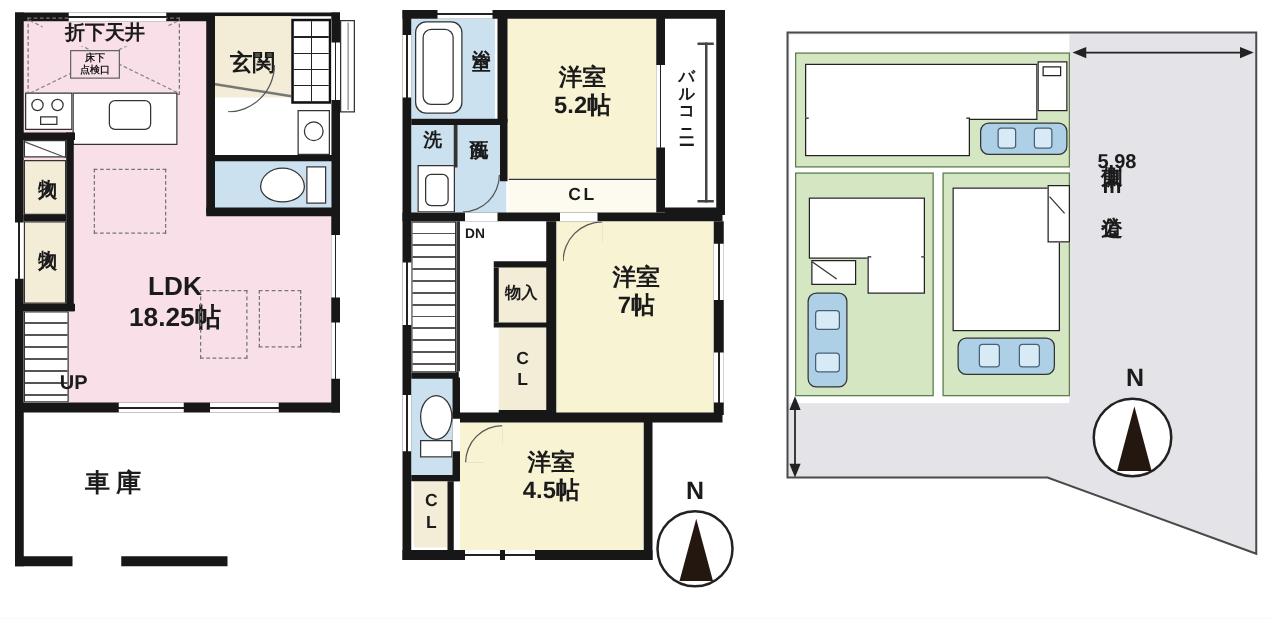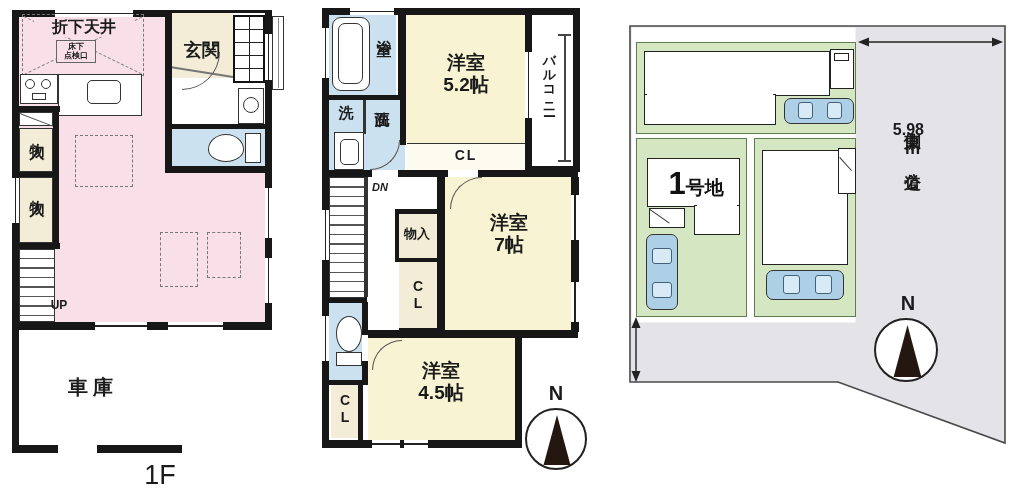--- a/index.html
+++ b/index.html
@@ -91,37 +91,38 @@
     </div>
     <div class="room" style="left:19px;top:128px;width:34px;height:44px;background:#f3ecd6;border:1px solid #333;"></div>
     <div class="vlbl" style="left:27px;top:131px;font-size:15px;">物入</div>
     <div class="wall" style="left:19px;top:172px;width:34px;height:5px;"></div>
     <div class="room" style="left:19px;top:177px;width:34px;height:66px;background:#f3ecd6;border:1px solid #333;"></div>
     <div class="vlbl" style="left:27px;top:188px;font-size:15px;">物入</div>
     <div class="wall" style="left:53px;top:106px;width:6px;height:143px;"></div>
     <div class="wall" style="left:12px;top:243px;width:48px;height:6px;"></div>
 
     <div class="stairs" style="left:19px;top:249px;width:36px;height:73px;"></div>
-    <div class="lbl" style="left:46px;top:298px;width:26px;font-size:12px;">UP</div>
-
+    <div class="lbl" style="left:46px;top:298px;width:26px;font-size:16px;">UP</div>
+
+    <div class="lbl" style="left:92px;top:218px;width:96px;font-size:21px;">LDK
+18.25帖</div>
     <div class="dashbox" style="left:75px;top:135px;width:58px;height:52px;"></div>
     <div class="dashbox" style="left:160px;top:232px;width:38px;height:55px;"></div>
     <div class="dashbox" style="left:207px;top:232px;width:34px;height:46px;"></div>
 
     <div class="win-h" style="left:55px;top:10px;width:78px;height:7px;"></div>
     <div class="win-v" style="left:12px;top:178px;width:7px;height:45px;"></div>
     <div class="win-v" style="left:265px;top:34px;width:7px;height:46px;"></div>
     <div class="win-v" style="left:265px;top:188px;width:7px;height:50px;"></div>
     <div class="win-v" style="left:265px;top:258px;width:7px;height:45px;"></div>
     <div class="win-h" style="left:95px;top:322px;width:52px;height:8px;"></div>
     <div class="win-h" style="left:168px;top:322px;width:55px;height:8px;"></div>
 
     <div class="lbl" style="left:58px;top:376px;width:70px;font-size:20px;letter-spacing:5px;">車庫</div>
 
-    <div class="lbl" style="left:128px;top:460px;width:64px;font-size:27px;font-weight:normal;">1F</div>
   </div>
 
   <div class="abs" style="left:300px;top:0;width:320px;height:495px;">
 
     <div class="room" style="left:29px;top:15px;width:67px;height:80px;background:#cbe1ef;"></div>
     <div class="room" style="left:29px;top:100px;width:76px;height:72px;background:#cbe1ef;"></div>
     <div class="room" style="left:106px;top:15px;width:119px;height:128px;background:#f8f3d3;"></div>
     <div class="room" style="left:107px;top:143px;width:118px;height:27px;background:#fdfaf0;border-top:1.5px solid #333;"></div>
     <div class="room" style="left:232px;top:14px;width:41px;height:152px;background:#fff;"></div>
     <div class="room" style="left:145px;top:177px;width:126px;height:153px;background:#f8f3d3;"></div>
@@ -156,21 +157,21 @@
     <div class="wall" style="left:29px;top:297px;width:38px;height:6px;"></div>
     <div class="wall" style="left:62px;top:302px;width:6px;height:83px;"></div>
     <div class="abs" style="left:62px;top:335px;width:6px;height:26px;background:#fff;"></div>
     <div class="wall" style="left:29px;top:380px;width:38px;height:5px;"></div>
     <div class="wall" style="left:58px;top:385px;width:5px;height:55px;"></div>
     <div class="wall" style="left:215px;top:332px;width:7px;height:116px;"></div>
     <div class="wall" style="left:22px;top:440px;width:200px;height:8px;"></div>
     <div class="thin" style="left:65px;top:177px;width:3px;height:120px;"></div>
 
     <div class="stairs" style="left:29px;top:177px;width:36px;height:121px;"></div>
-    <div class="lbl" style="left:66px;top:181px;width:28px;font-size:11px;font-style:italic;">DN</div>
+    <div class="lbl" style="left:66px;top:181px;width:28px;font-size:11px;">DN</div>
 
     <div class="fixture" style="left:32px;top:17px;width:38px;height:74px;border-radius:9px;">
       <div class="abs" style="left:5px;top:5px;width:25px;height:61px;border:1.2px solid #333;border-radius:7px;"></div>
     </div>
     <div class="fixture" style="left:34px;top:132px;width:30px;height:38px;">
       <div class="abs" style="left:5px;top:6px;width:19px;height:26px;border:1.2px solid #333;border-radius:5px;"></div>
     </div>
     <div class="fixture" style="left:36px;top:316px;width:26px;height:36px;border-radius:50% 50% 50% 50%/48% 48% 52% 52%;"></div>
     <div class="fixture" style="left:36px;top:352px;width:26px;height:14px;"></div>
 
@@ -242,32 +243,31 @@
     <div class="fp" style="left:19px;top:136px;width:93px;height:49px;"></div>
     <div class="fp" style="left:66px;top:183px;width:46px;height:30px;"></div>
     <div class="abs" style="left:69px;top:181px;width:40px;height:6px;background:#fff;"></div>
     <div class="icon-rect" style="left:21px;top:186px;width:36px;height:20px;">
       <div class="thin" style="left:0;top:0;width:24px;height:1.2px;transform:rotate(35deg);transform-origin:0 0;background:#333;"></div>
     </div>
     <div class="car" style="left:18px;top:212px;width:32px;height:76px;">
       <div class="cw" style="left:5px;top:13px;width:20px;height:16px;"></div>
       <div class="cw" style="left:5px;top:47px;width:20px;height:16px;"></div>
     </div>
-    <div class="lot-label" style="left:28px;top:144px;width:80px;">1号地</div>
 
     <div class="fp" style="left:134px;top:128px;width:86px;height:115px;"></div>
     <div class="icon-rect" style="left:210px;top:126px;width:18px;height:46px;">
       <div class="thin" style="left:1px;top:8px;width:18px;height:1.2px;transform:rotate(48deg);transform-origin:0 0;background:#333;"></div>
     </div>
     <div class="car" style="left:138px;top:248px;width:78px;height:30px;">
       <div class="cw" style="left:16px;top:4px;width:17px;height:19px;"></div>
       <div class="cw" style="left:48px;top:4px;width:17px;height:19px;"></div>
     </div>
 
-    <div class="abs" style="left:250px;top:48px;width:46px;height:140px;display:flex;flex-direction:column;align-items:flex-end;justify-content:center;font-weight:bold;color:#1b1b1b;">
+    <div class="abs" style="left:250px;top:48px;width:46px;height:140px;display:flex;flex-direction:column;align-items:flex-start;justify-content:center;font-weight:bold;color:#1b1b1b;">
       <span style="writing-mode:vertical-rl;text-orientation:upright;font-size:17px;letter-spacing:1px;">東側</span>
       <span style="font-size:16px;">5.98</span>
       <span style="writing-mode:vertical-rl;text-orientation:upright;font-size:17px;letter-spacing:1px;">m公道</span>
     </div>
 
 
     <div class="lbl" style="left:264px;top:270px;width:32px;font-size:20px;">N</div>
     <div class="compass-circle" style="left:246px;top:296px;width:64px;height:64px;">
       <div class="compass-needle" style="left:15px;top:5px;width:33px;height:52px;"></div>
     </div>

